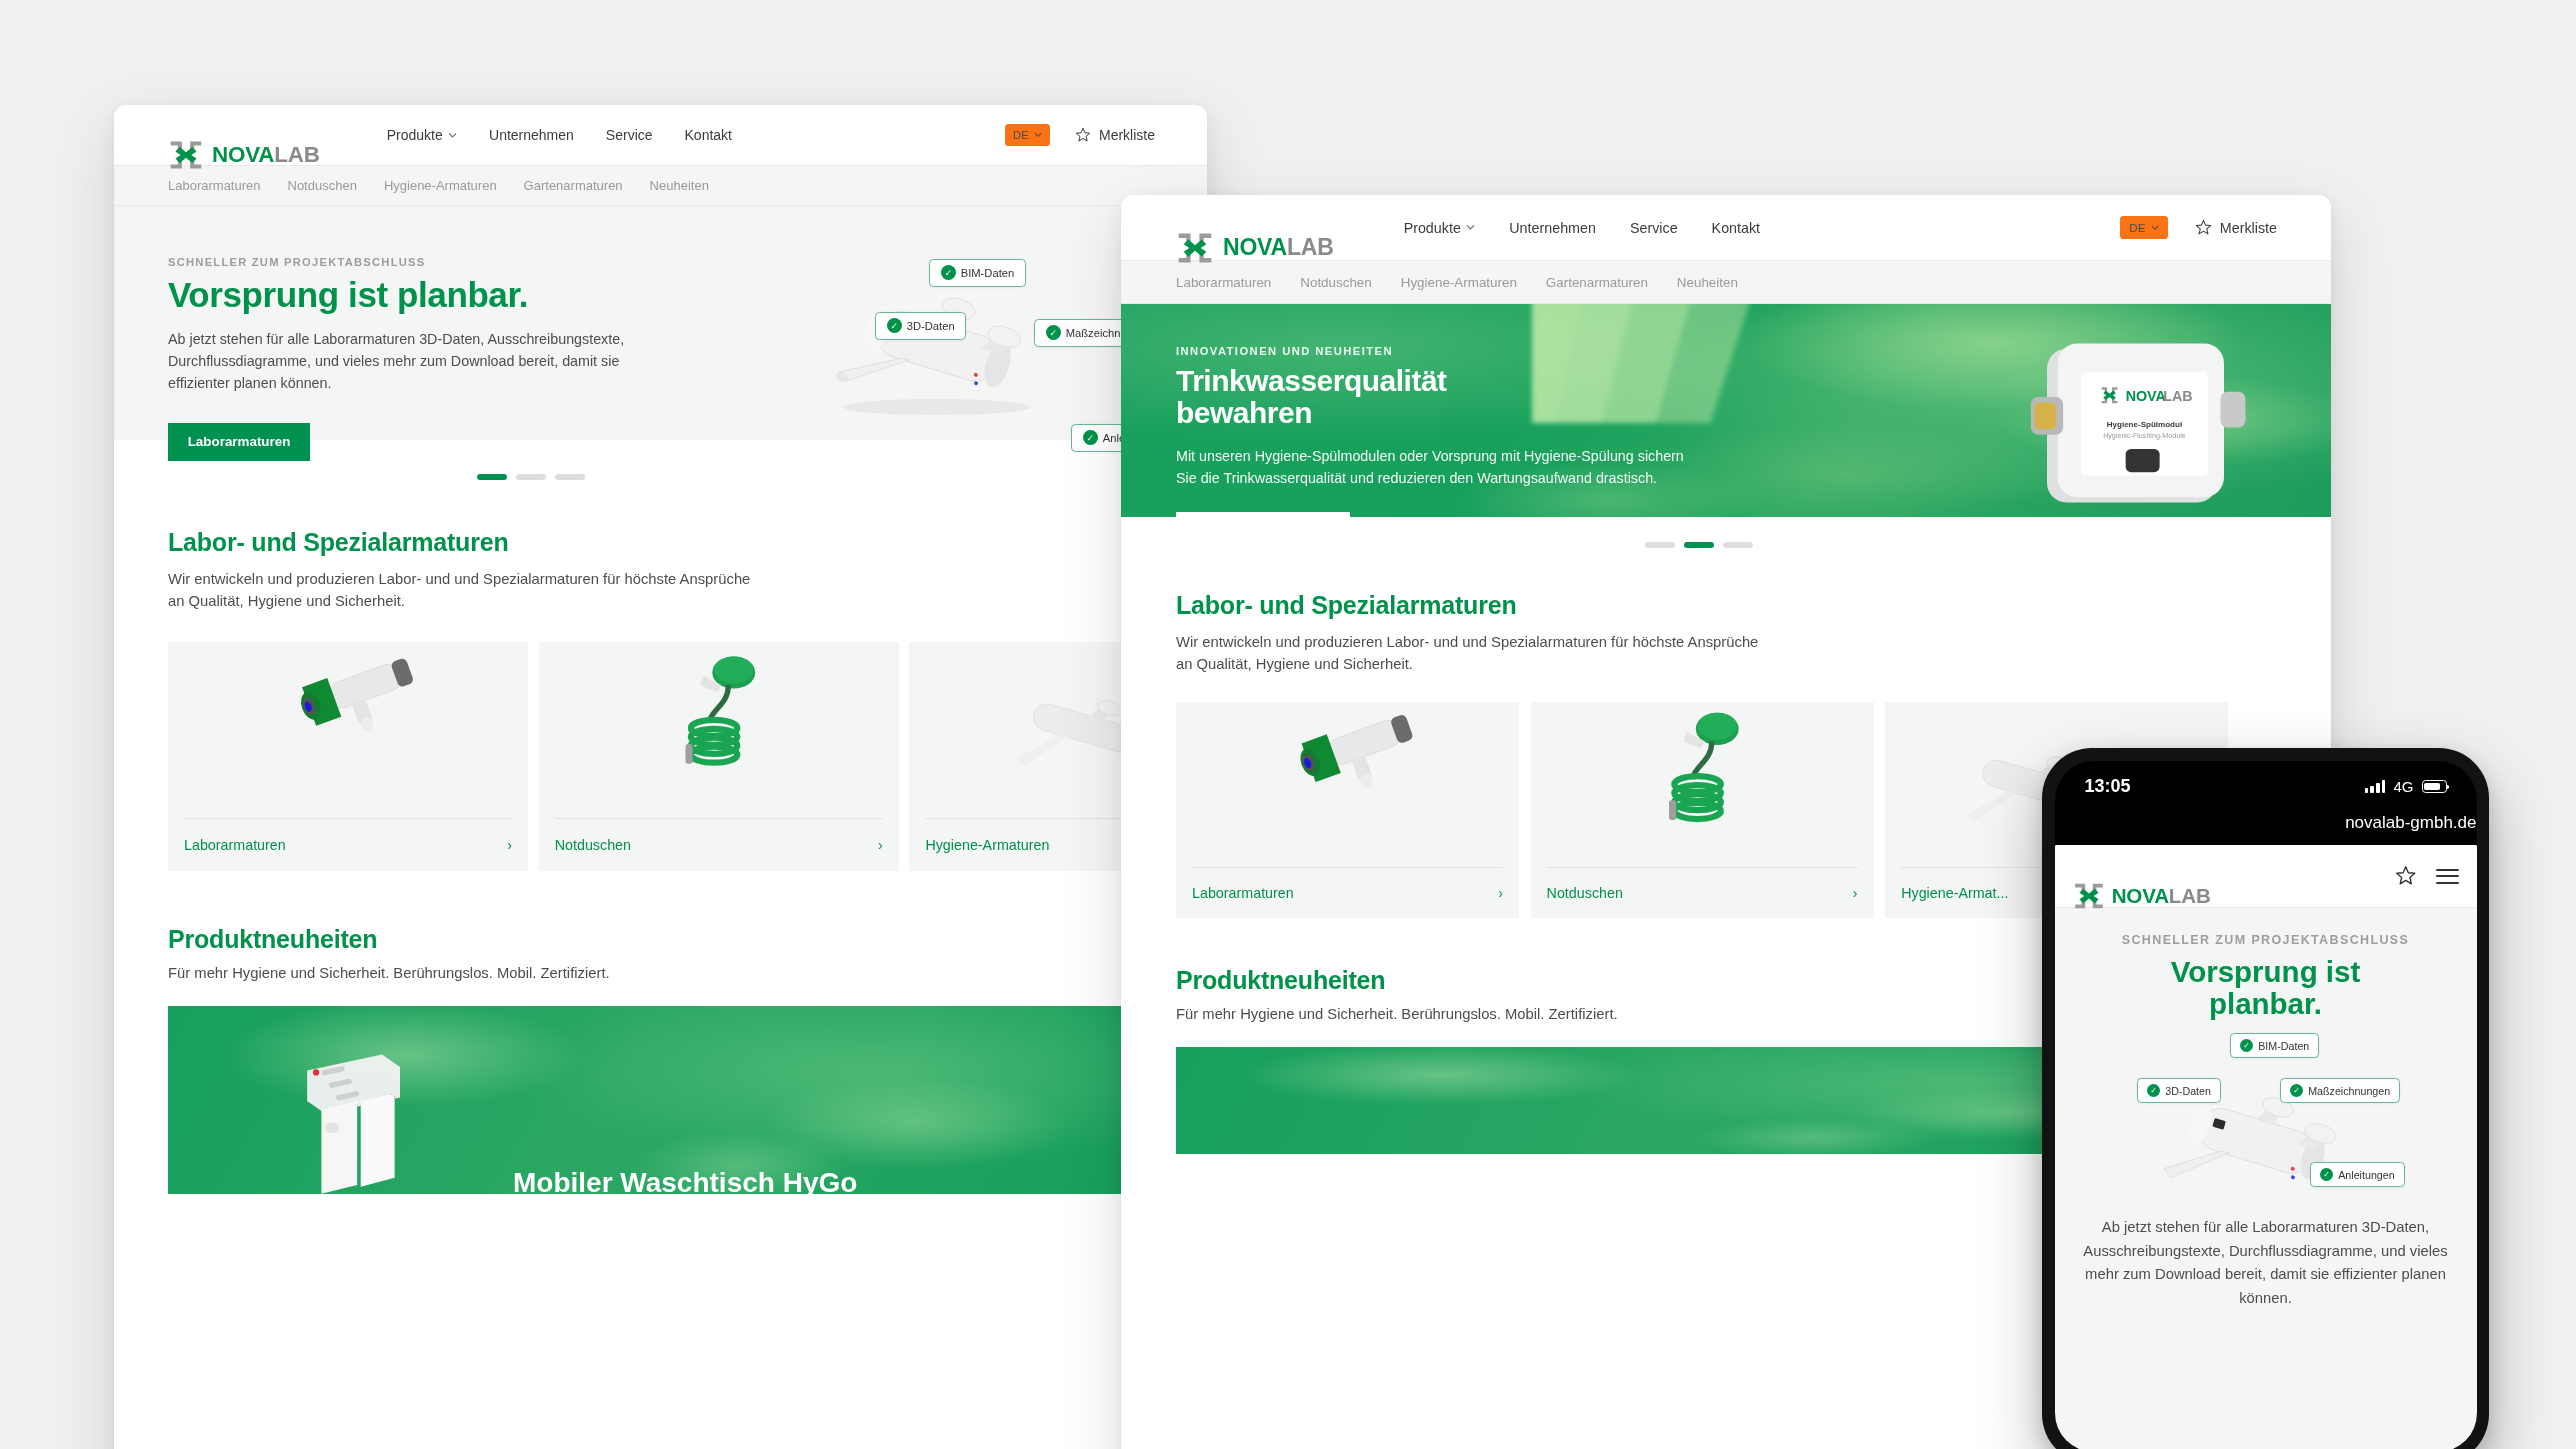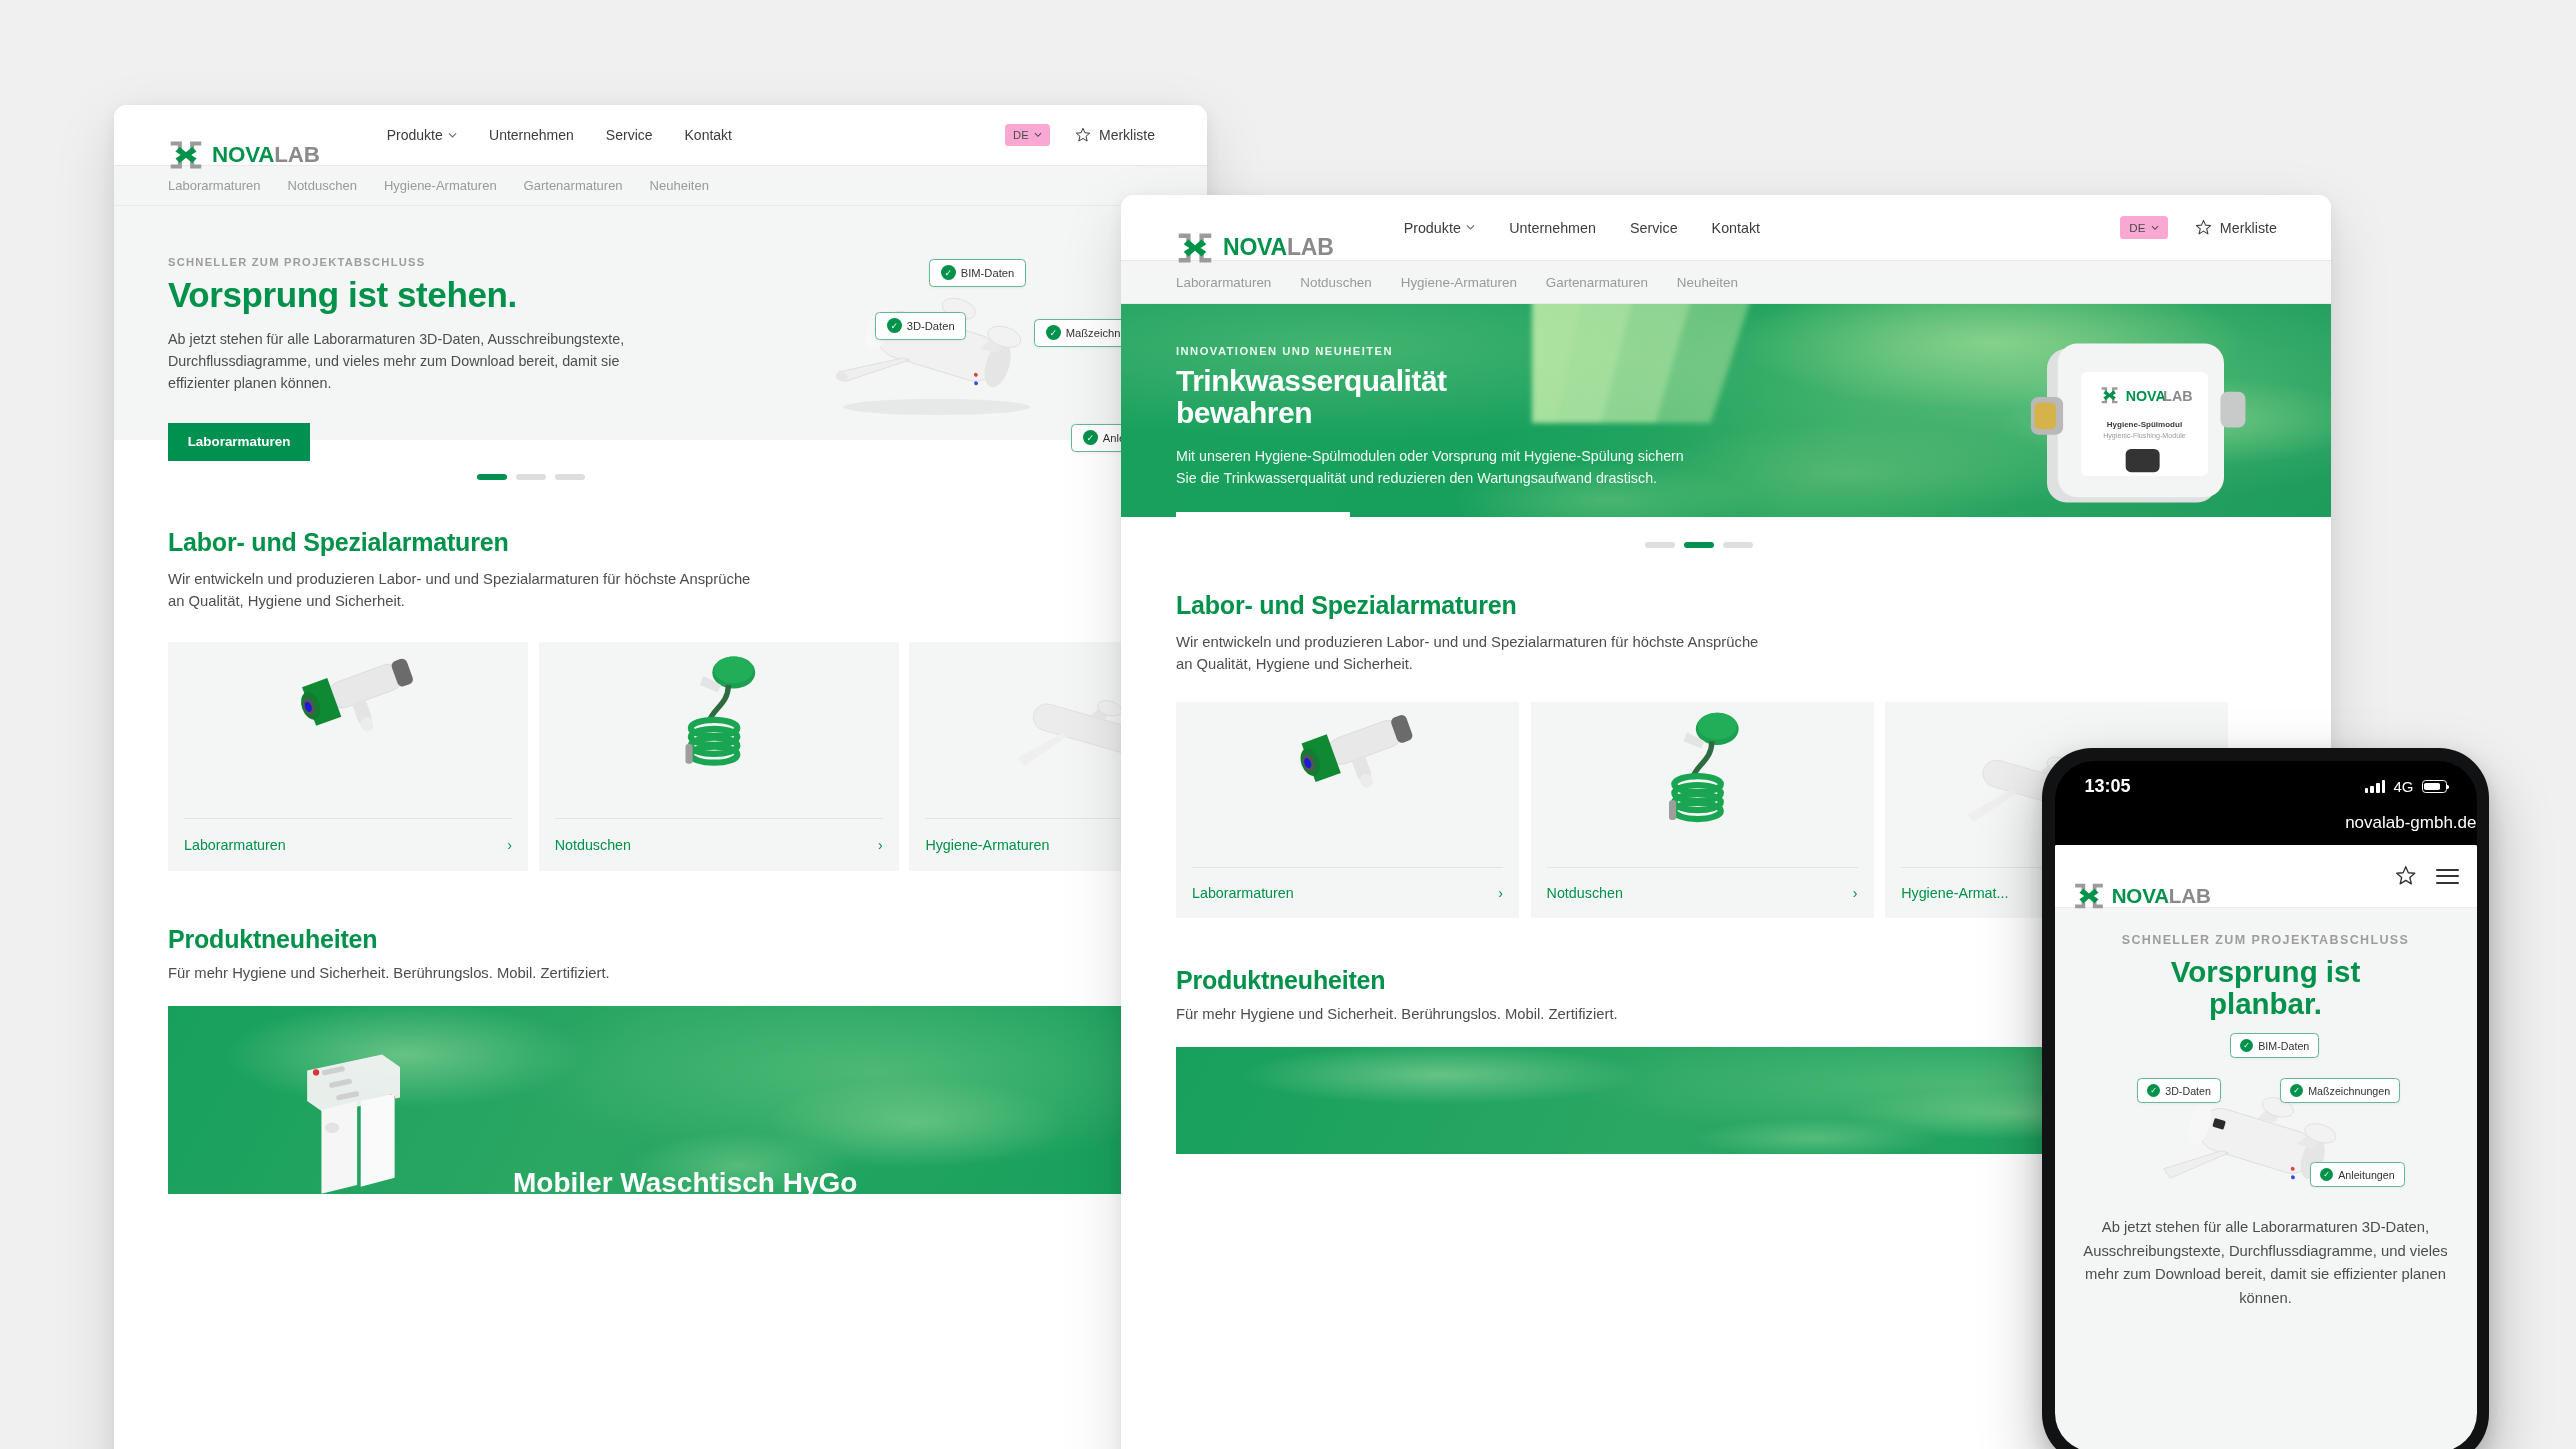--- a/index.html
+++ b/index.html
@@ -35,21 +35,21 @@
 
   .main-nav { display: flex; align-items: center; padding-left: 13px; }
   .main-nav a {
     color: #3c3c3c; text-decoration: none; white-space: nowrap;
     display: flex; align-items: center;
   }
   .caret { display:inline-block; margin-left: .38em; opacity:.75; }
 
   .header-right { margin-left: auto; display: flex; align-items: center; }
   .lang-pill {
-    background: #f9a8d4; color: #4a4a4a; border-radius: 3.6px;
+    background: #f97316; color: #4a4a4a; border-radius: 3.6px;
     display: flex; align-items: center; white-space: nowrap;
   }
   .merkliste { display: flex; align-items: center; color: #3c3c3c; white-space: nowrap; }
 
   
   .sub-nav {
     display: flex; align-items: center;
     background: #f4f5f5;
     border-bottom: 0.9px solid #eaeaea;
   }
@@ -253,21 +253,21 @@
     <div class="sub-nav" style="height:40px; padding-left:54px; gap:27px; font-size:13px;">
       <a href="#">Laborarmaturen</a>
       <a href="#">Notduschen</a>
       <a href="#">Hygiene-Armaturen</a>
       <a href="#">Gartenarmaturen</a>
       <a href="#">Neuheiten</a>
     </div>
 
     <div class="page" style="position:relative; height:234px; padding:50px 0 0 54px;">
       <div class="kicker" style="font-size:11.2px;">SCHNELLER ZUM PROJEKTABSCHLUSS</div>
-      <div class="hero-title" style="font-size:35px; margin-top:9px;">Vorsprung ist stehen.</div>
+      <div class="hero-title" style="font-size:35px; margin-top:9px;">Vorsprung ist planbar.</div>
       <p class="hero-copy" style="font-size:14.3px; line-height:1.55; margin-top:15px; width:483px;">Ab jetzt stehen für alle Laborarmaturen 3D-Daten, Ausschreibungstexte, Durchflussdiagramme, und vieles mehr zum Download bereit, damit sie effizienter planen können.</p>
       <a class="btn-green" style="font-size:13.4px; padding:11.6px 19.7px; margin-top:28px;">Laborarmaturen</a>
 
       
       <div class="faucet" style="left:608px; top:0px; width:483px; height:234px;">
         <svg width="483" height="234" viewBox="0 0 540 262">
           <g transform="translate(0,0)">
             <ellipse cx="240" cy="225" rx="105" ry="9" fill="#000" opacity="0.05"></ellipse>
             <g transform="rotate(17 230 160)">
               <rect x="170" y="128" width="140" height="52" rx="26" fill="#f1f1f1" stroke="#dddddd" stroke-width="1"></rect>

